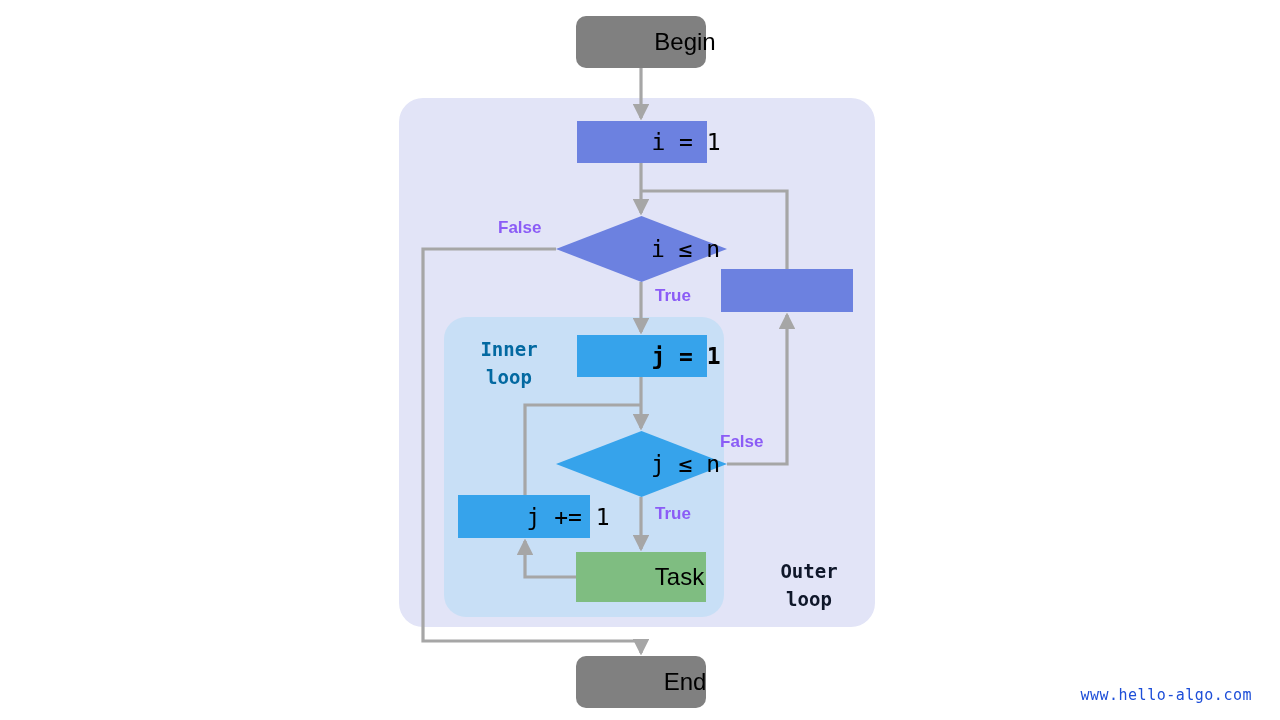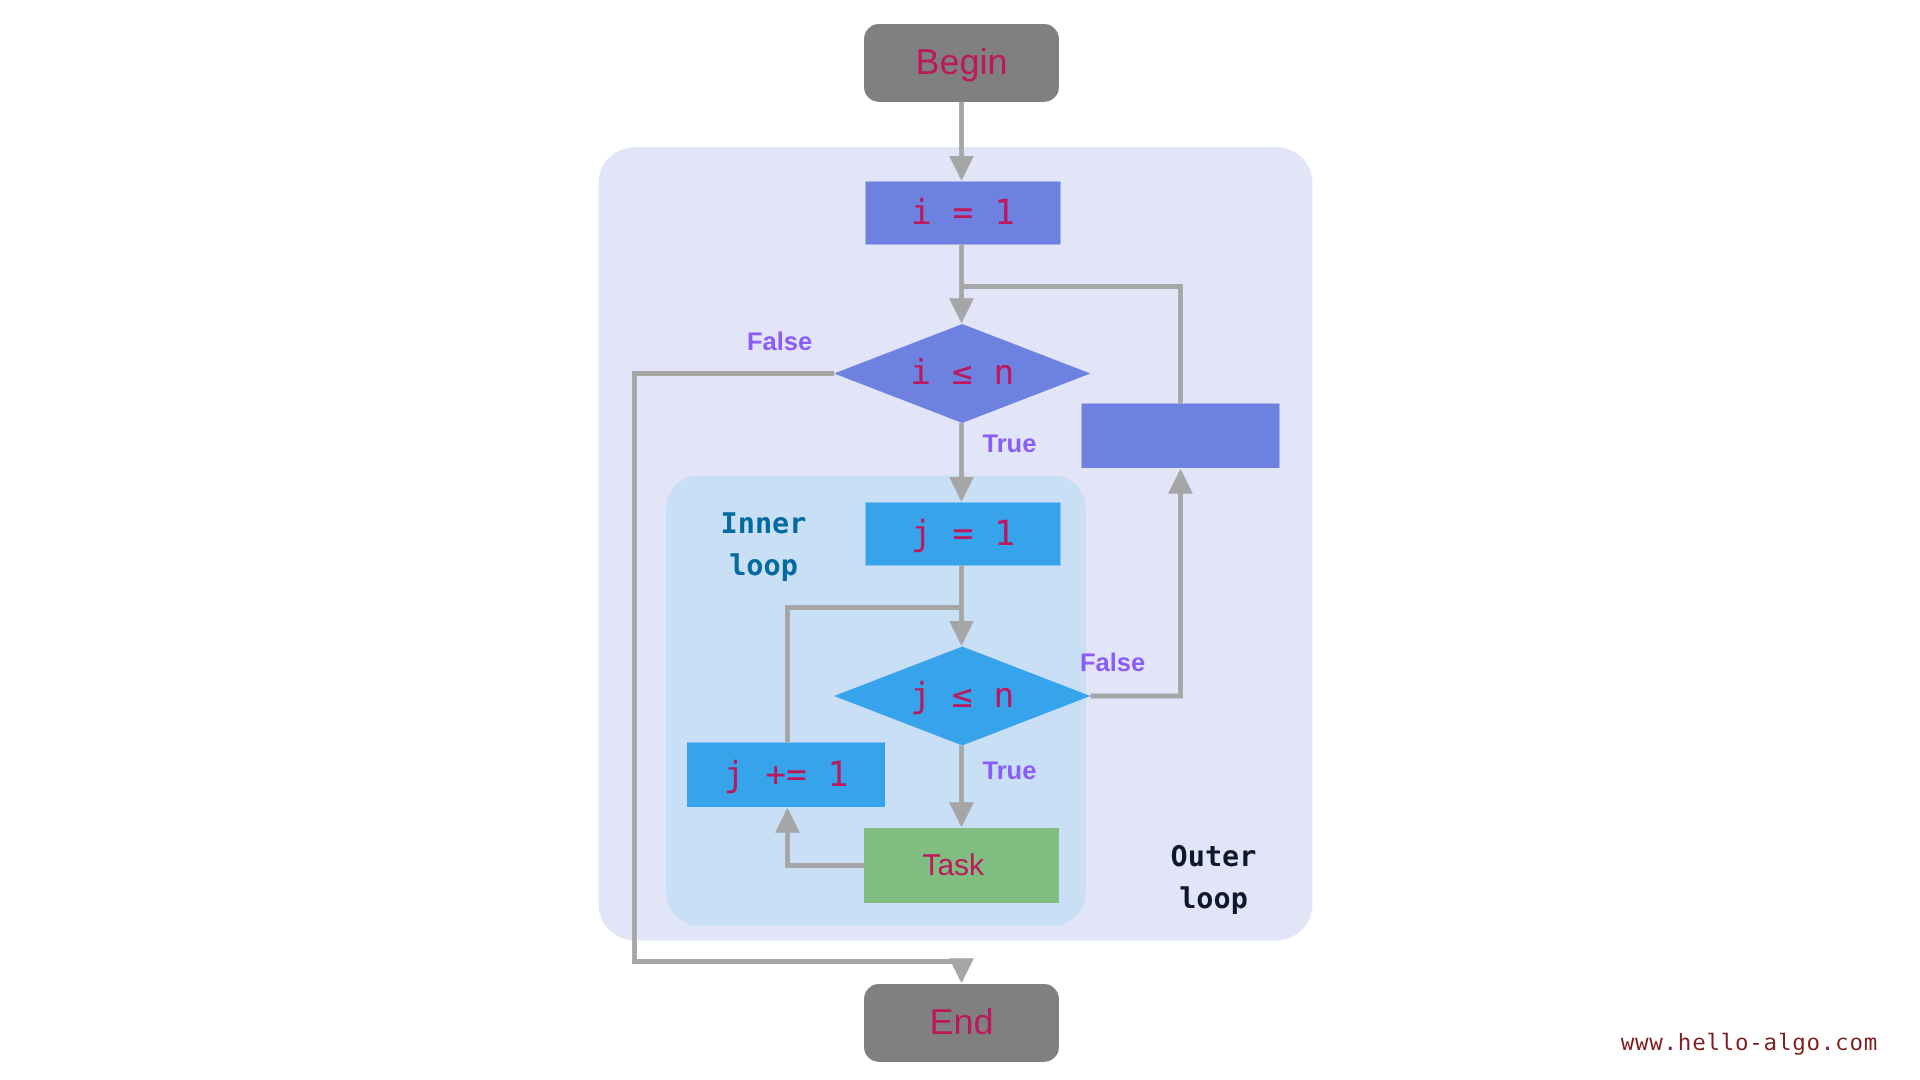--- a/index.html
+++ b/index.html
@@ -20,23 +20,24 @@
     left: 0;
     top: 0;
     width: 1280px;
     height: 720px;
   }
   .node-label {
     position: absolute;
     display: flex;
     align-items: center;
     justify-content: center;
-    color: #be185d;
+    color: #000000;
     pointer-events: none;
     white-space: pre;
+    padding-left: 44px;
   }
   .mono {
     font-family: "DejaVu Sans Mono", "Liberation Mono", monospace;
   }
   .sans {
     font-family: "Liberation Sans", sans-serif;
   }
   .edge-label {
     position: absolute;
     font-family: "Liberation Sans", sans-serif;
@@ -53,21 +54,21 @@
     line-height: 28px;
     text-align: center;
     white-space: pre;
   }
   .watermark {
     position: absolute;
     right: 28px;
     bottom: 16px;
     font-family: "DejaVu Sans Mono", "Liberation Mono", monospace;
     font-size: 15px;
-    color: #7f1d1d;
+    color: #1d4ed8;
     letter-spacing: 0.5px;
     white-space: pre;
   }
 </style>
 </head>
 <body>
 
 <div id="canvas">
 
   <svg id="flow-svg" viewBox="0 0 1280 720" xmlns="http://www.w3.org/2000/svg">
@@ -121,27 +122,27 @@
     </g>
   </svg>
 
   <div class="node-label sans" style="left:576px;top:16px;width:130px;height:52px;font-size:24px;">Begin</div>
 
   <div class="node-label mono" style="left:577px;top:121px;width:130px;height:42px;font-size:23px;">i = 1</div>
 
   <div class="node-label mono" style="left:556px;top:216px;width:171px;height:66px;font-size:23px;">i ≤ n</div>
 
 
-  <div class="node-label mono" style="left:577px;top:335px;width:130px;height:42px;font-size:23px;">j = 1</div>
+  <div class="node-label mono" style="left:577px;top:335px;width:130px;height:42px;font-size:23px;font-weight:bold;">j = 1</div>
 
   <div class="node-label mono" style="left:556px;top:431px;width:171px;height:66px;font-size:23px;">j ≤ n</div>
 
   <div class="node-label mono" style="left:458px;top:495px;width:132px;height:43px;font-size:23px;">j += 1</div>
 
-  <div class="node-label sans" style="left:576px;top:552px;width:119px;height:50px;font-size:20px;">Task</div>
+  <div class="node-label sans" style="left:576px;top:552px;width:119px;height:50px;font-size:24px;">Task</div>
 
   <div class="node-label sans" style="left:576px;top:656px;width:130px;height:52px;font-size:24px;">End</div>
 
   <div class="edge-label" style="left:498px;top:218px;">False</div>
 
   <div class="edge-label" style="left:655px;top:286px;">True</div>
 
   <div class="edge-label" style="left:720px;top:432px;">False</div>
 
   <div class="edge-label" style="left:655px;top:504px;">True</div>

